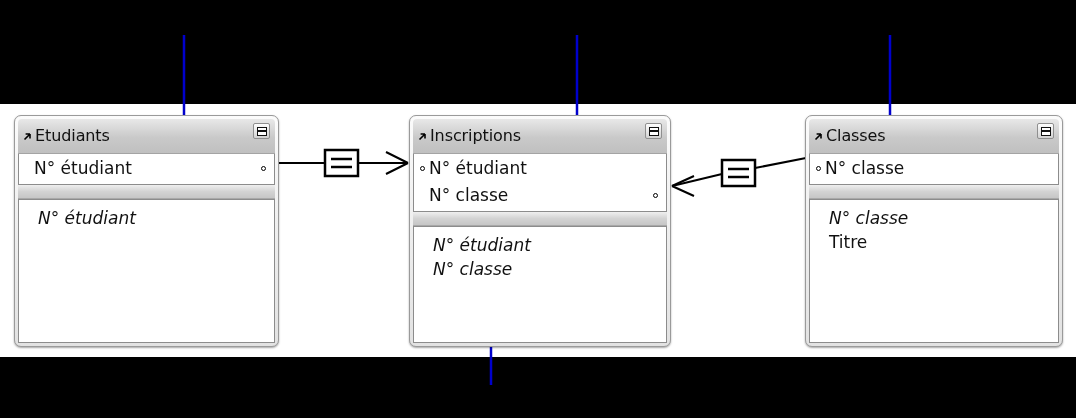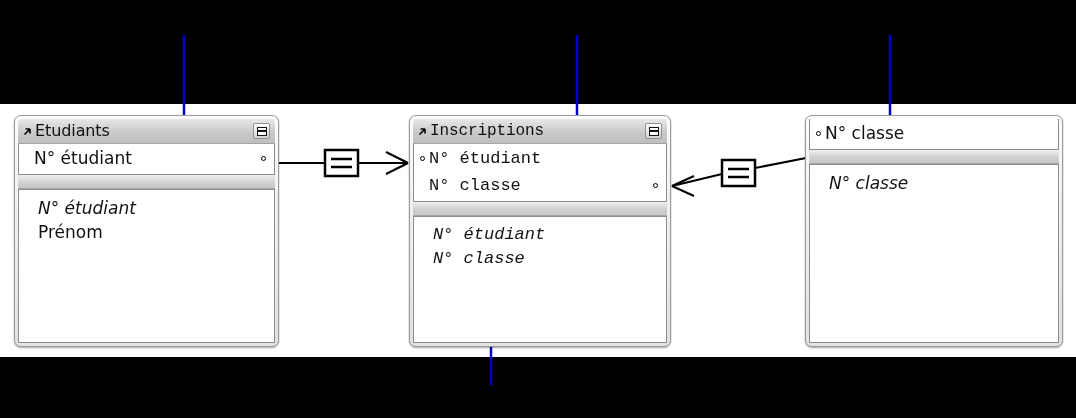--- a/index.html
+++ b/index.html
@@ -30,21 +30,21 @@
     background: #f2f2f2;
     border: 1px solid #9a9a9a;
     border-radius: 7px;
     box-shadow: 0 1px 2px rgba(0,0,0,0.35);
     box-sizing: border-box;
     padding: 3px;
     background-image: linear-gradient(to bottom, #fbfbfb 0%, #e2e2e2 100%);
   }
   .tbl-title {
     position: relative;
-    height: 25px;
+    height: 35px;
     border-radius: 4px 4px 0 0;
     background-image: linear-gradient(to bottom, #e8e8e8 0%, #c9c9c9 55%, #c0c0c0 100%);
     border-bottom: 1px solid #a4a4a4;
     display: flex;
     align-items: center;
     padding: 0 4px 0 3px;
     box-sizing: border-box;
   }
   .arrow-ico {
     width: 13px;
@@ -250,26 +250,25 @@
           <span class="dot hidden"></span>
           <span class="ktext">N° étudiant</span>
           <span class="rdot"></span>
         </div>
       </div>
 
       <div class="divider"></div>
 
       <div class="fieldpane">
         <div class="field key">N° étudiant</div>
-        <div class="field">Prénom</div>
       </div>
     </div>
   </div>
 
-  <div class="tbl" style="left:409px; top:115px; width:262px; height:232px;font-family:Liberation Mono, monospace;">
+  <div class="tbl" style="left:409px; top:115px; width:262px; height:232px;">
     <div class="tbl-inner">
       <div class="tbl-title">
         <span class="arrow-ico">
           <svg width="13" height="13" viewBox="0 0 13 13">
             <path d="M3.5 9.5 L9 4 M9 4 L4.6 4 M9 4 L9 8.4" stroke="#000" stroke-width="1.6" fill="none"></path>
           </svg>
         </span>
         <span class="tbl-name">Inscriptions</span>
         <span class="win-btn">
           <span class="glyph"></span>
@@ -293,30 +292,42 @@
 
       <div class="fieldpane">
         <div class="field key">N° étudiant</div>
         <div class="field key">N° classe</div>
       </div>
     </div>
   </div>
 
   <div class="tbl" style="left:805px; top:115px; width:258px; height:232px;">
     <div class="tbl-inner">
+      <div class="tbl-title">
+        <span class="arrow-ico">
+          <svg width="13" height="13" viewBox="0 0 13 13">
+            <path d="M3.5 9.5 L9 4 M9 4 L4.6 4 M9 4 L9 8.4" stroke="#000" stroke-width="1.6" fill="none"></path>
+          </svg>
+        </span>
+        <span class="tbl-name">Classes</span>
+        <span class="win-btn">
+          <span class="glyph"></span>
+        </span>
+      </div>
 
       <div class="keypane">
         <div class="keyrow">
           <span class="dot"></span>
           <span class="ktext">N° classe</span>
 
         </div>
       </div>
 
       <div class="divider"></div>
 
       <div class="fieldpane">
         <div class="field key">N° classe</div>
+        <div class="field">Titre</div>
       </div>
     </div>
   </div>
 
 </div>
 
 </body></html>

